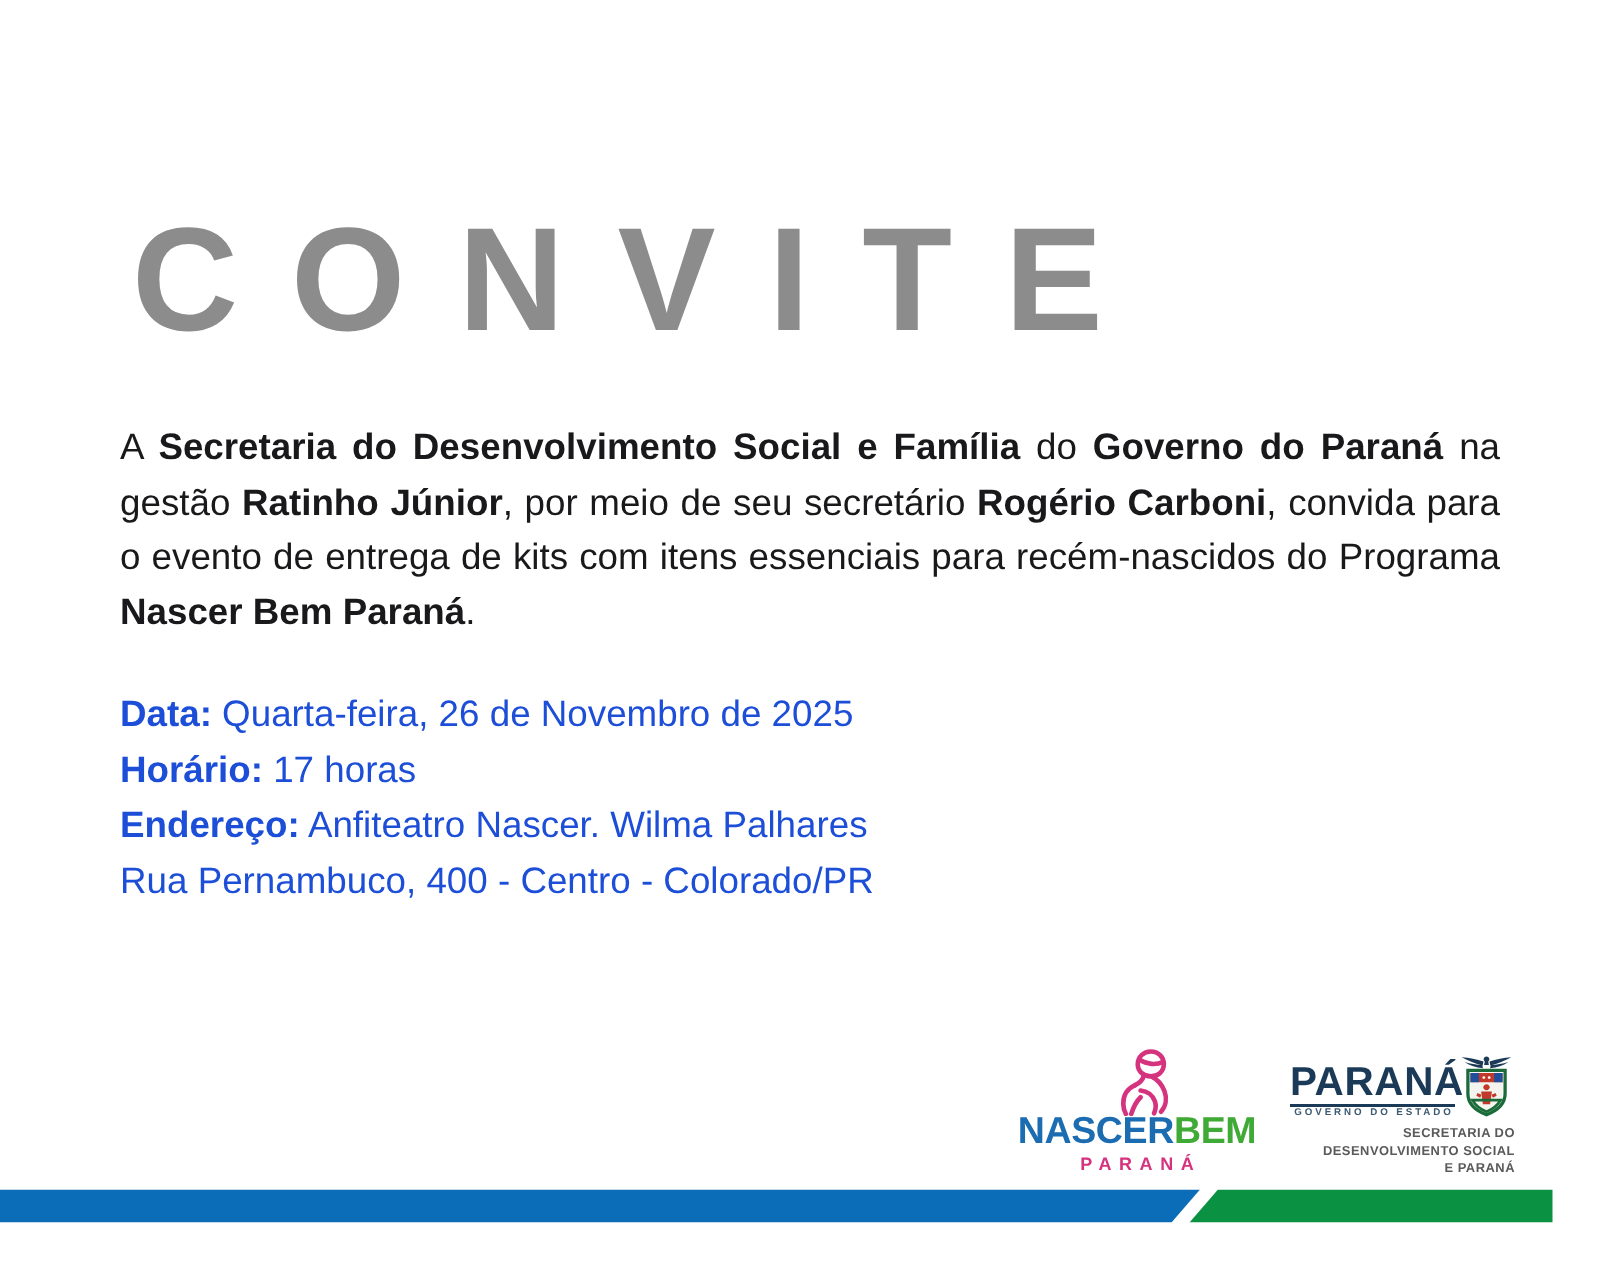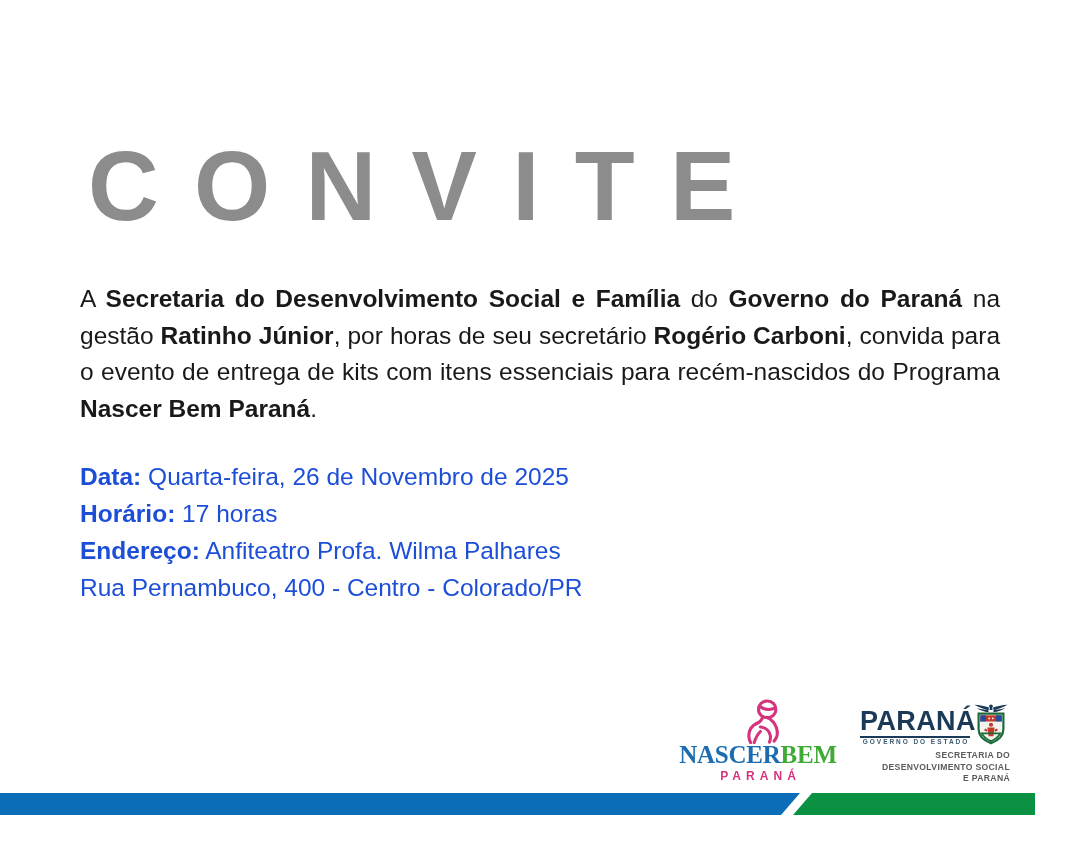--- a/index.html
+++ b/index.html
@@ -101,21 +101,21 @@
   .nb-wordmark {
     position: absolute;
     left: 0;
     top: 44px;
     width: 160px;
     text-align: center;
     font-size: 25px;
     font-weight: 700;
     letter-spacing: -0.01em;
     line-height: 1;
-    font-family: Liberation Serif, serif;
+    font-family: Liberation Sans, sans-serif;
     white-space: nowrap;
   }
   .nb-nascer { color: #1b6cb0; }
   .nb-bem    { color: #3faa35; }
   .nb-parana {
     position: absolute;
     left: 0;
     top: 72px;
     width: 160px;
     text-align: center;
@@ -209,27 +209,27 @@
   }
 </style>
 </head>
 <body style="background: rgb(255, 255, 255);">
 
 <div class="page">
 
   <div class="title" style="color: rgb(140, 140, 140);">CONVITE</div>
 
   <div class="body-block">
-    <p class="body-par"><span>A </span><b>Secretaria do Desenvolvimento Social e Família</b><span> do </span><b>Governo do Paraná</b><span> na gestão </span><b>Ratinho Júnior</b><span>, por horas de seu secretário </span><b>Rogério Carboni</b><span>, convida para o evento de entrega de kits com itens essenciais para recém-nascidos do Programa </span><b>Nascer Bem Paraná</b><span>.</span></p>
+    <p class="body-par"><span>A </span><b>Secretaria do Desenvolvimento Social e Família</b><span> do </span><b>Governo do Paraná</b><span> na gestão </span><b>Ratinho Júnior</b><span>, por meio de seu secretário </span><b>Rogério Carboni</b><span>, convida para o evento de entrega de kits com itens essenciais para recém-nascidos do Programa </span><b>Nascer Bem Paraná</b><span>.</span></p>
   </div>
 
   <div class="details">
       <div class="detail-line"><span class="lbl">Data:</span> <span>Quarta-feira, 26 de Novembro de 2025</span></div>
       <div class="detail-line"><span class="lbl">Horário:</span> <span>17 horas</span></div>
-      <div class="detail-line"><span class="lbl">Endereço:</span> <span>Anfiteatro Profa. Wilma Palhares</span></div>
+      <div class="detail-line"><span class="lbl">Endereço:</span> <span>Anfiteatro Nascer. Wilma Palhares</span></div>
       <div class="detail-line"><span>Rua Pernambuco, 400 - Centro - Colorado/PR</span></div>
     </div>
 
   <div class="logos">
 
     <div class="logo-nascer">
       <div class="nb-figure">
         <svg viewBox="0 0 52 46" width="52" height="46" aria-hidden="true">
           <g fill="none" stroke="#d6337f" stroke-width="3.1" stroke-linecap="round" stroke-linejoin="round">
 

